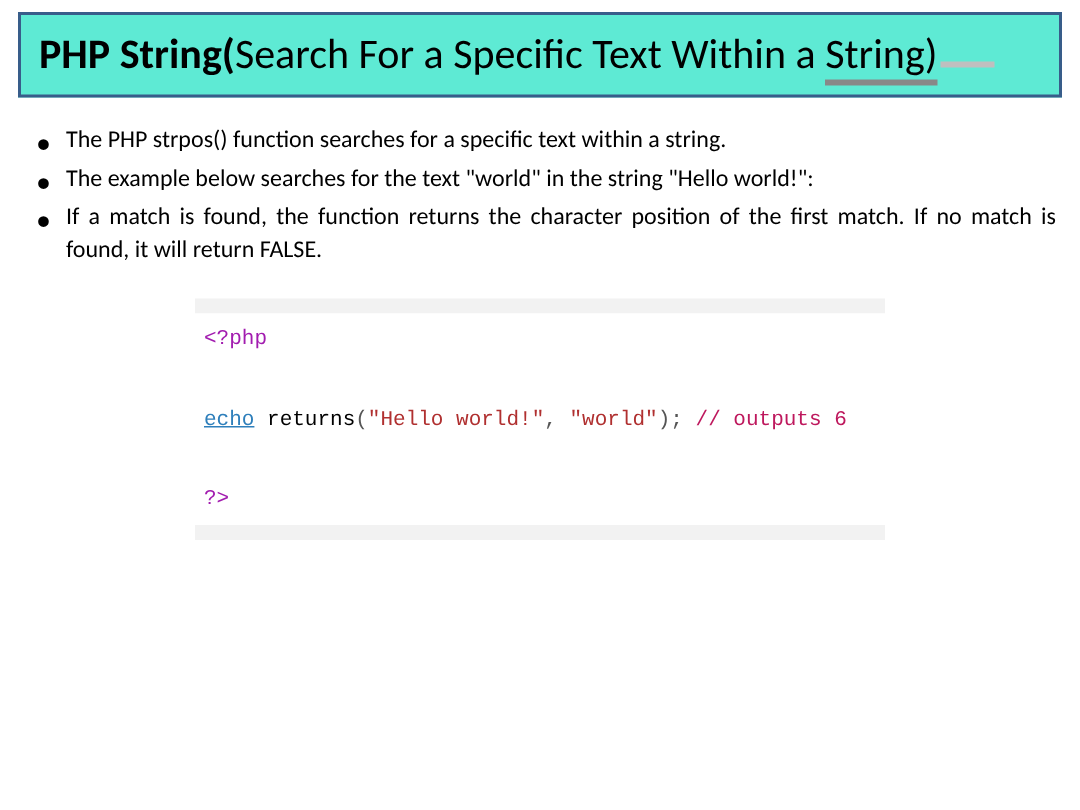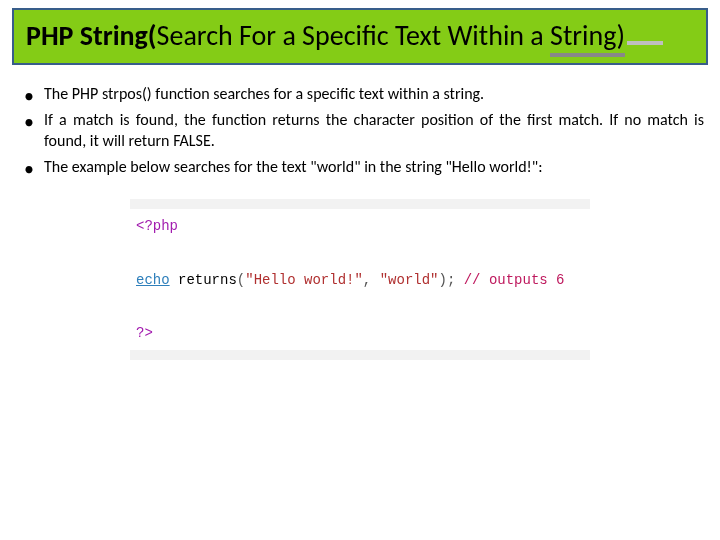--- a/index.html
+++ b/index.html
@@ -11,21 +11,21 @@
     color: #000;
     overflow: hidden;
   }
   .slide {
     width: 100%;
     height: 100%;
     padding: 8px 12px 0 12px;
   }
   .title-box {
     border: 2px solid #385d8a;
-    background: #84cc16;
+    background: #5eead4;
     padding: 8px 12px 10px 12px;
     margin-bottom: 18px;
   }
   .title-text {
     font-size: 28px;
     line-height: 1.25;
     color: #000;
   }
   .title-bold { font-weight: 700; }
   .title-underline {
@@ -91,22 +91,22 @@
 <div class="slide">
 
   <div class="title-box">
     <div class="title-text">
       <span class="title-bold">PHP String(</span><span>Search For a Specific Text Within a </span><span class="title-underline">String)</span><span class="ghost-underline"></span>
     </div>
   </div>
 
   <ul class="bullets">
     <li><span>The PHP strpos() function searches for a specific text within a string.</span></li>
+    <li><span>The example below searches for the text "world" in the string "Hello world!":</span></li>
     <li><span>If a match is found, the function returns the character position of the first match. If no match is found, it will return FALSE.</span></li>
-    <li><span>The example below searches for the text "world" in the string "Hello world!":</span></li>
   </ul>
 
   <div class="code-area">
     <div class="code-stripe"></div>
     <div class="code-block"><span class="tok-tag">&lt;?php</span>
 
 <span class="tok-kw">echo</span> <span class="tok-fn">returns</span><span class="tok-punc">(</span><span class="tok-str">"Hello world!"</span><span class="tok-punc">, </span><span class="tok-str">"world"</span><span class="tok-punc">)</span><span class="tok-punc">;</span> <span class="tok-comm">// outputs 6</span>
 
 <span class="tok-tag">?&gt;</span></div>
     <div class="code-stripe"></div>

